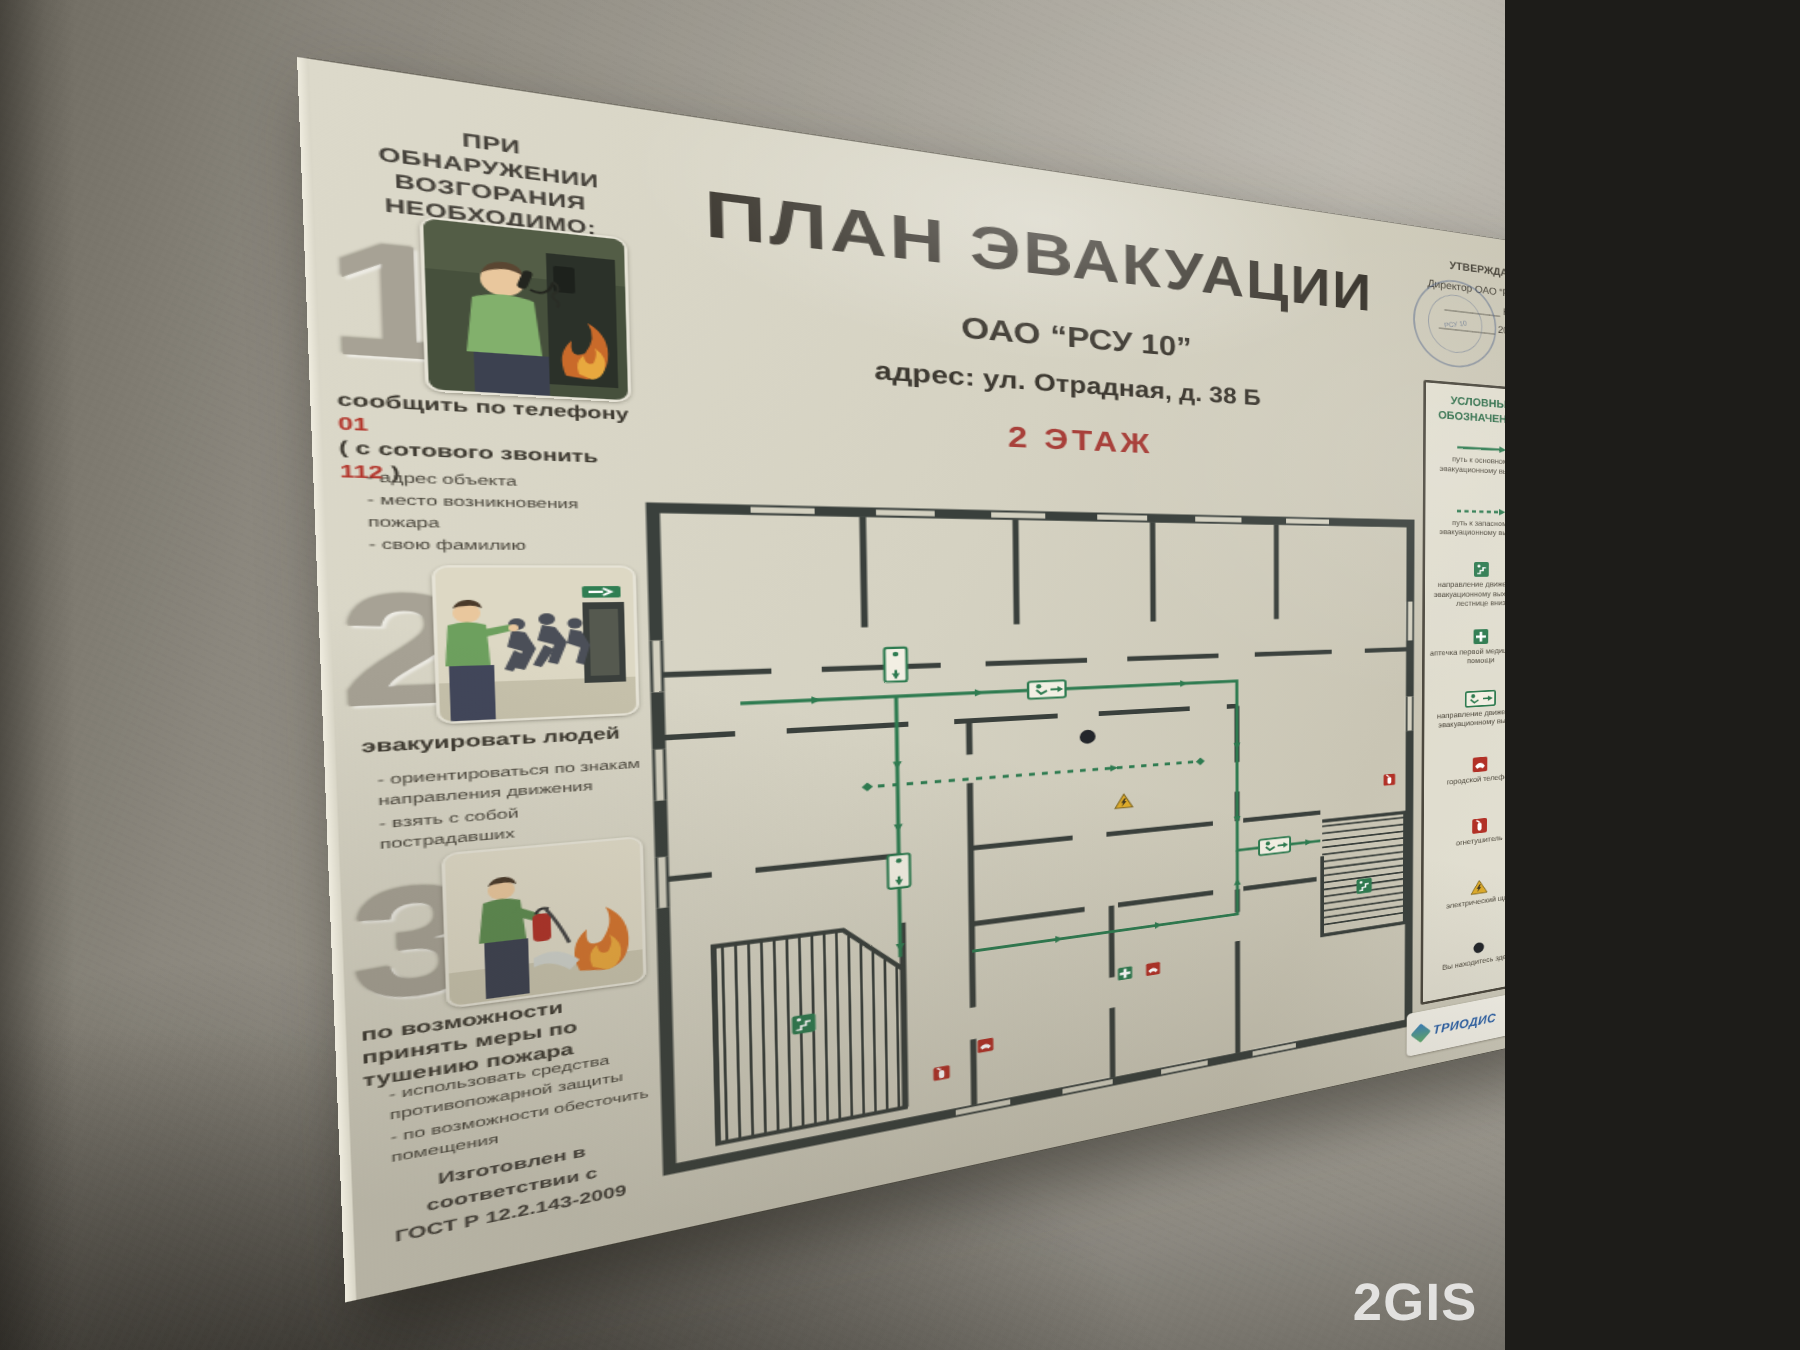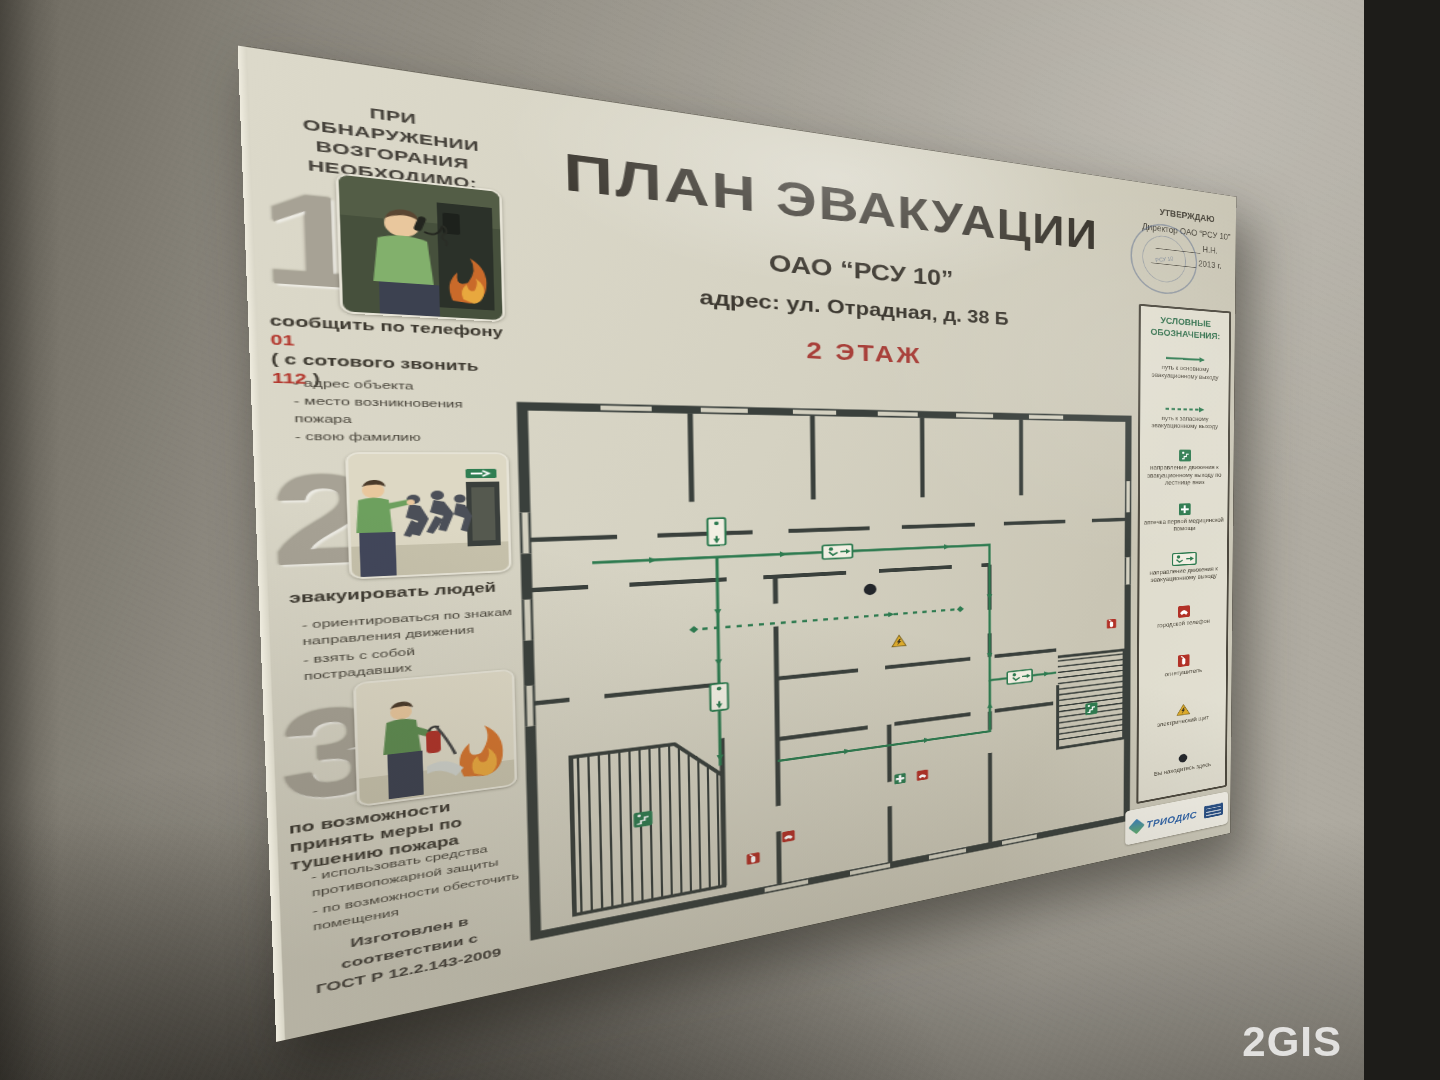--- a/index.html
+++ b/index.html
@@ -1,18 +1,18 @@
 <!DOCTYPE html>
 <html><head>
 <meta charset="utf-8">
 <title>План эвакуации — фото</title>
 <style>
   html,body{margin:0;padding:0;background:#1d1c19;}
   .scene{
-    position:relative;width:1364px;height:1080px;overflow:hidden;
+    position:relative;width:1204px;height:1080px;overflow:hidden;
     font-family:"Liberation Sans",sans-serif;
     background:
       radial-gradient(1200px 700px at 85% 10%, rgba(255,255,255,0.12), transparent 60%),
       radial-gradient(1100px 650px at 20% 110%, rgba(12,10,7,0.55), transparent 65%),
       linear-gradient(to bottom, rgba(0,0,0,0) 76%, rgba(18,16,12,0.38) 100%),
       linear-gradient(102deg,#6e6a60 0%,#8b877d 20%,#9f9b91 48%,#b5b1a7 78%,#aca89e 100%);
   }
   .corner-shade{position:absolute;left:0;top:0;width:60px;height:1080px;
     background:linear-gradient(to right, rgba(25,23,19,0.45), rgba(25,23,19,0.12) 60%, transparent);}
   .wall-texture{position:absolute;inset:0;opacity:.5;background:

